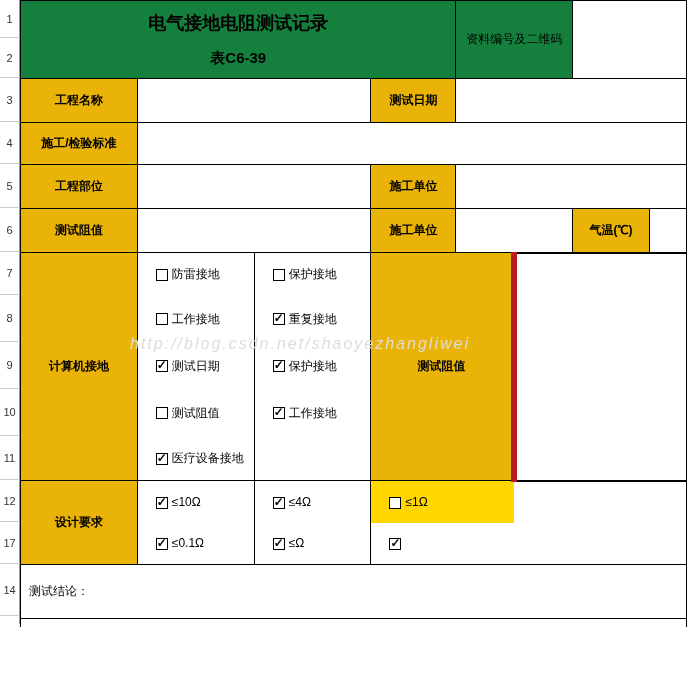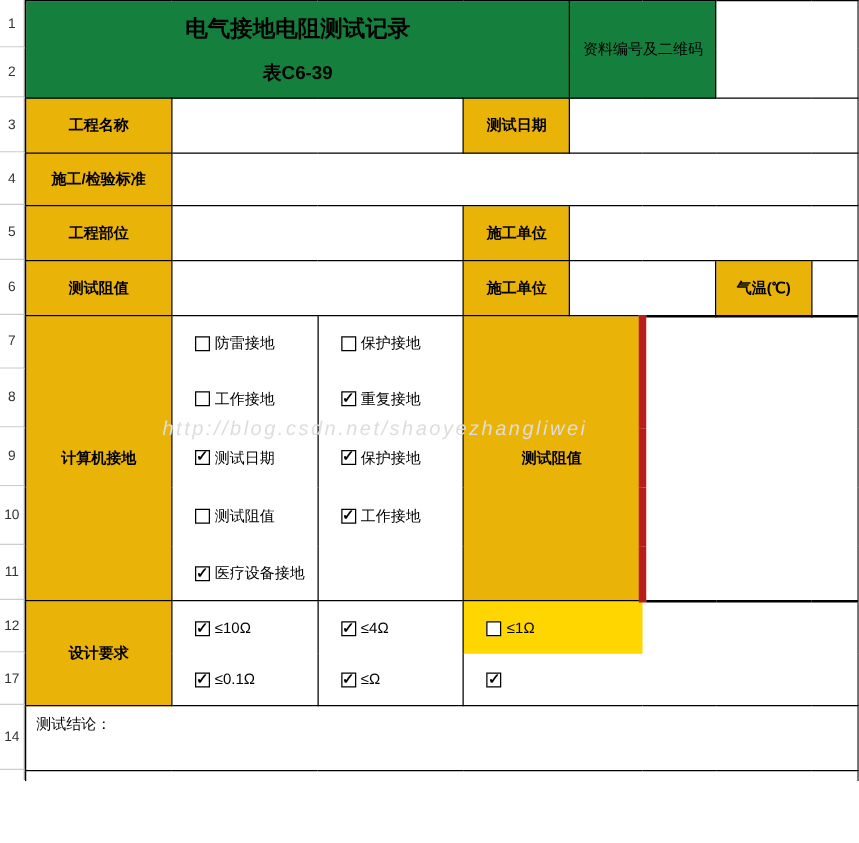--- a/index.html
+++ b/index.html
@@ -61,21 +61,21 @@
   .cb.checked::after {
     content: "✓";
     position: absolute;
     left: 0;
     top: -3px;
     font-size: 12px;
     font-weight: bold;
     color: #000;
   }
   .hl { background: #ffd600; }
-  .concl-cell { text-align: left; padding: 6px 8px; vertical-align: top; }
+  .concl-cell { text-align: left; padding: 18px 8px; vertical-align: top; }
   .watermark {
     position: absolute;
     left: 130px;
     top: 335px;
     color: #ddd;
     font-size: 16px;
     letter-spacing: 2px;
     pointer-events: none;
     font-style: italic;
   }

